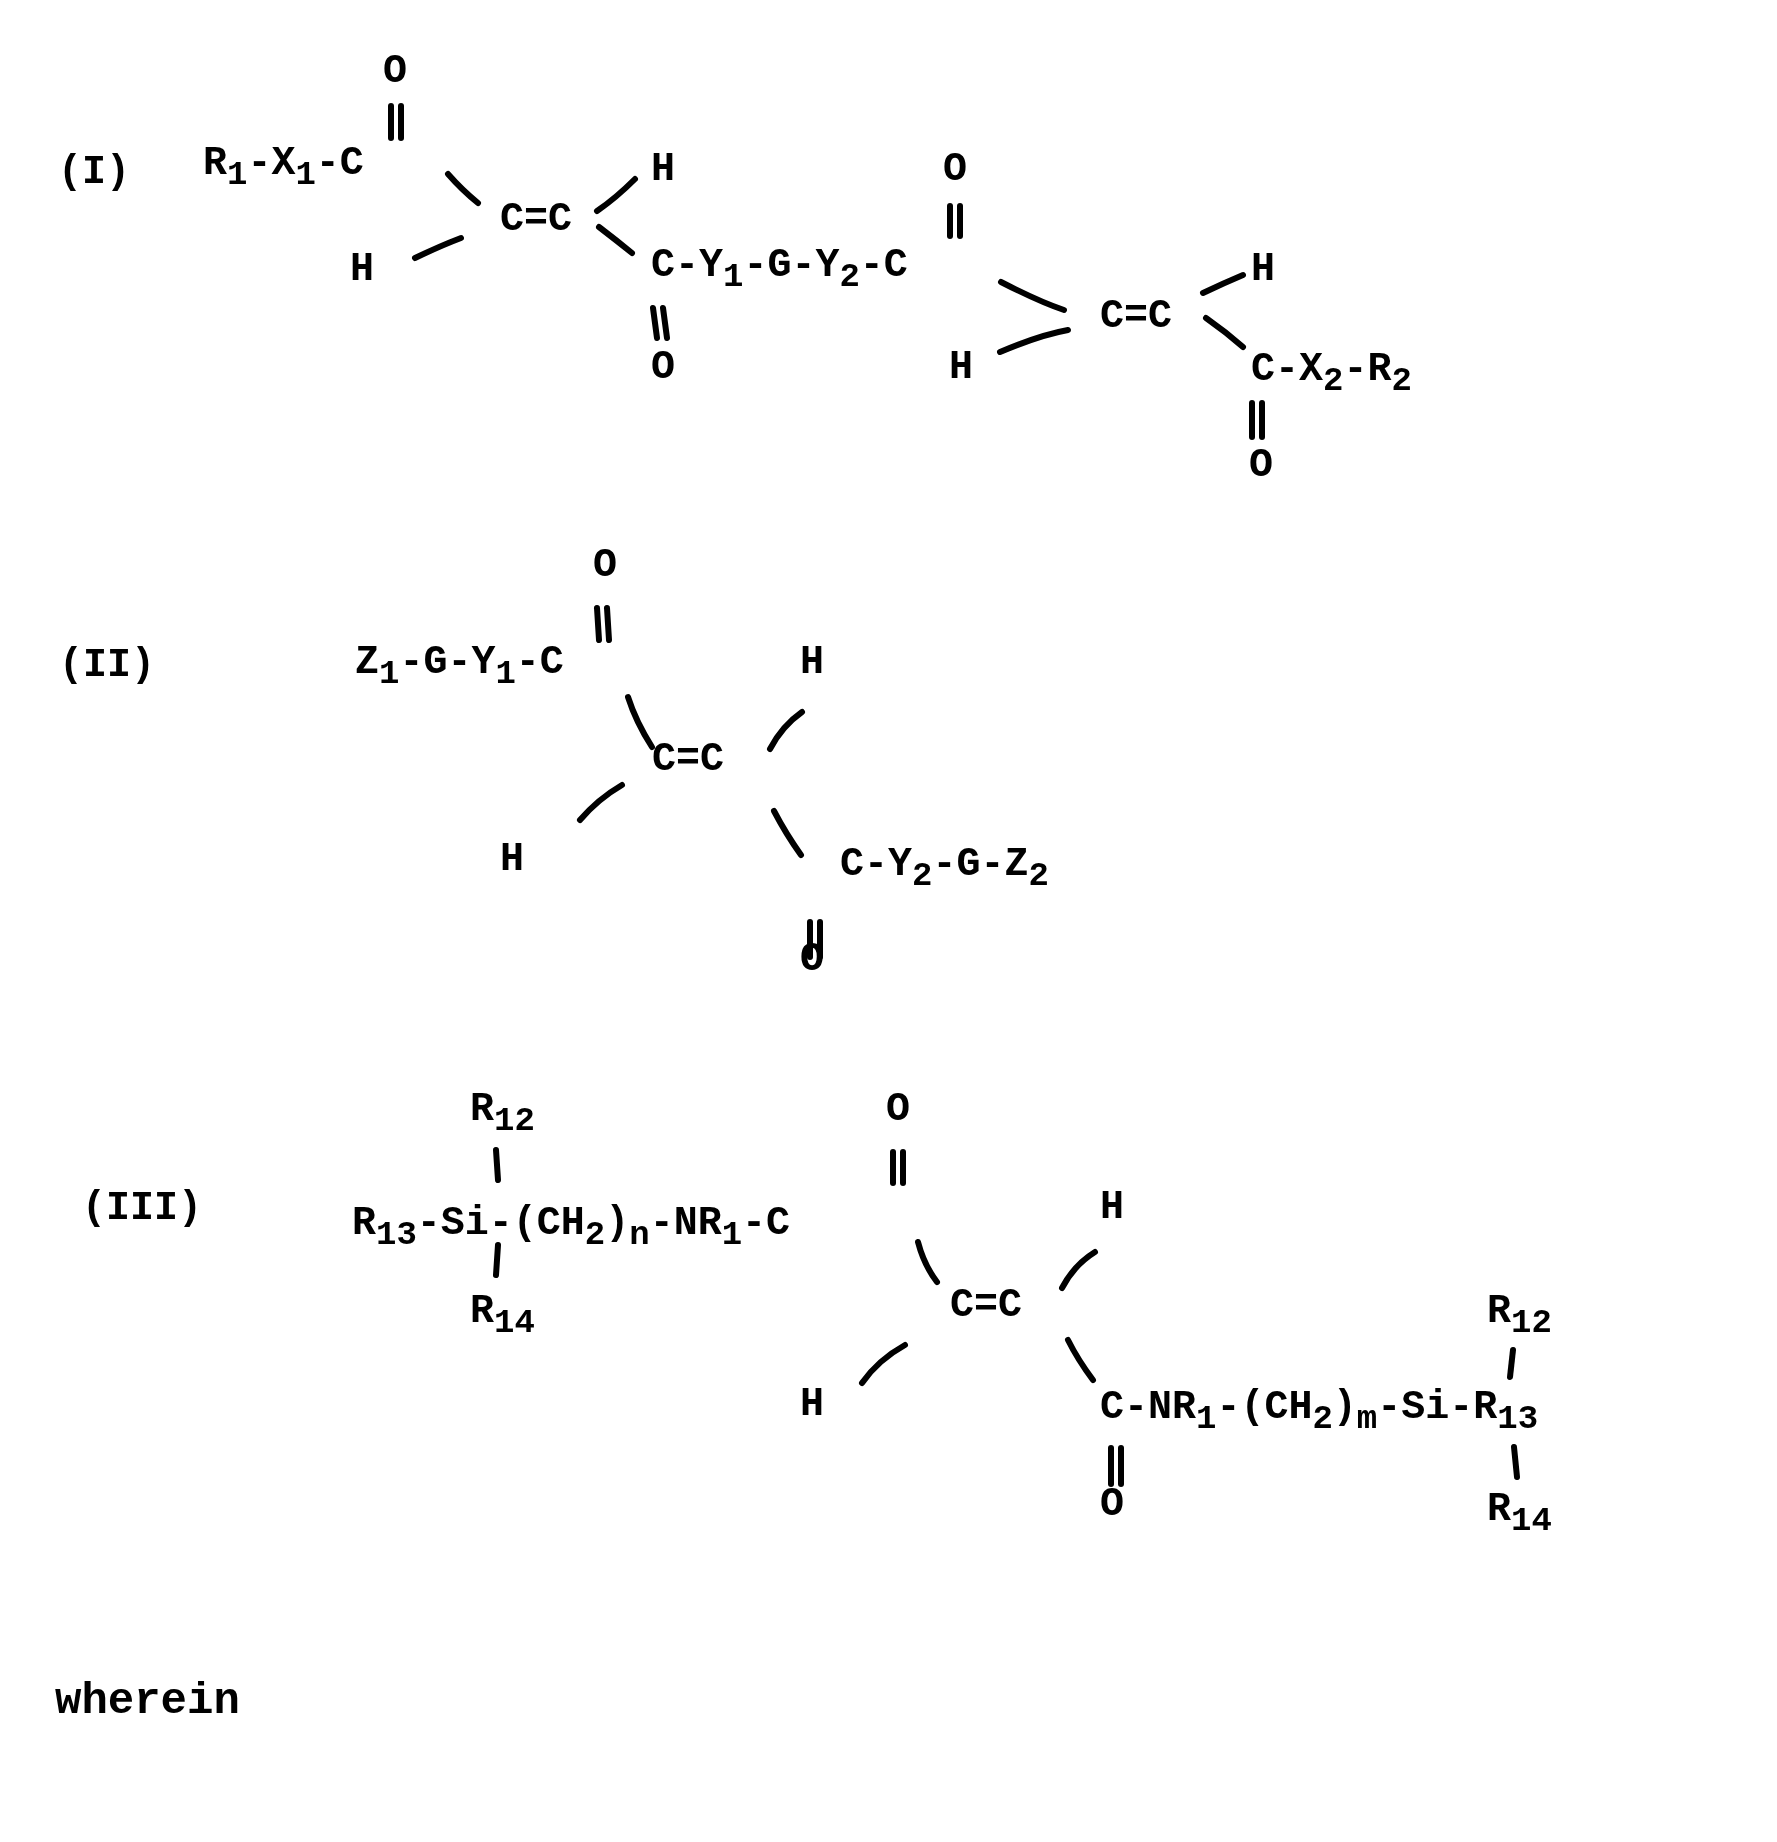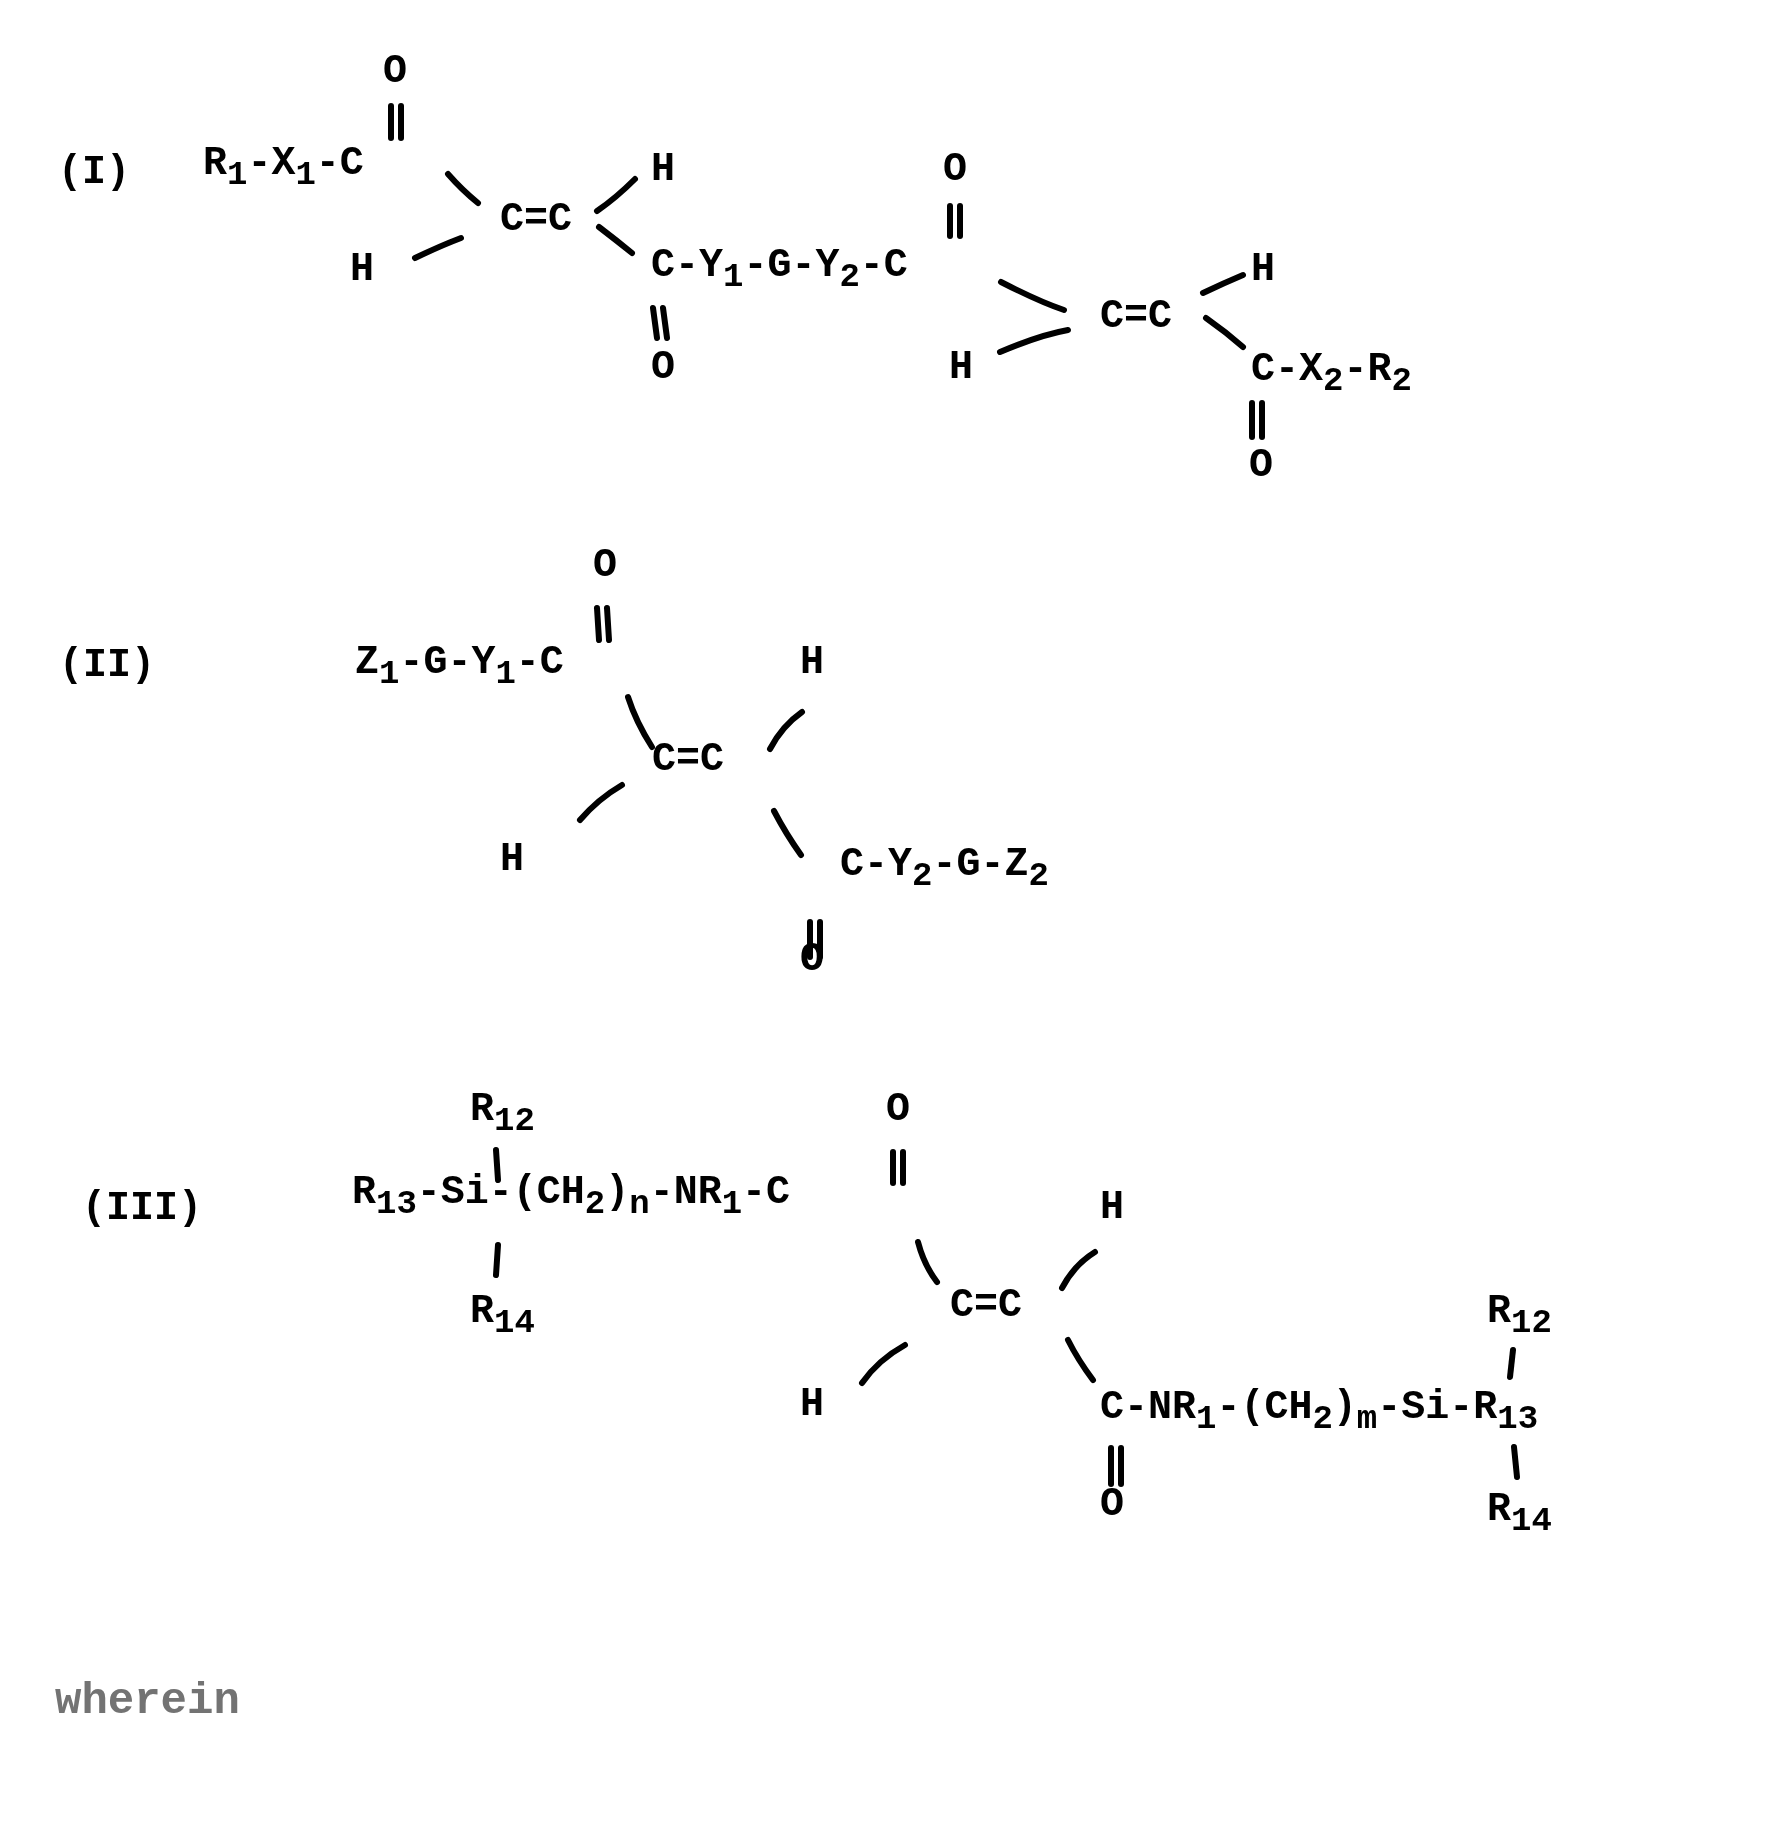--- a/index.html
+++ b/index.html
@@ -11,21 +11,21 @@
     font-weight: bold;
     font-size: 40px;
     line-height: 1;
     color: #000;
     white-space: nowrap;
   }
   .lbl sub { font-size: 34px; vertical-align: -10px; line-height: 0; }
   .num { position: absolute; font-family: "Liberation Mono", "DejaVu Sans Mono", monospace; font-weight: bold; font-size: 40px; color: #000; }
   svg.bonds { position: absolute; left: 0; top: 0; width: 1777px; height: 1842px; pointer-events: none; }
   svg.bonds line, svg.bonds path { stroke: #000; stroke-width: 6; stroke-linecap: round; fill: none; }
-  .word { position: absolute; font-family: "Liberation Mono", "DejaVu Sans Mono", monospace; font-weight: bold; font-size: 44px; color: #737373; }
+  .word { position: absolute; font-family: "Liberation Mono", "DejaVu Sans Mono", monospace; font-weight: bold; font-size: 44px; color: #000000; }
 </style>
 </head>
 <body>
 
 <div class="page">
 
   <svg class="bonds" viewBox="0 0 1777 1842">
 
     <g>
       <line x1="391" y1="106" x2="391" y2="138"></line>
@@ -104,21 +104,21 @@
     <span class="lbl" style="left:500px;top:840px;">H</span>
     <span class="lbl" style="left:840px;top:845px;"><span>C-Y</span><sub>2</sub><span>-G-Z</span><sub>2</sub></span>
     <span class="lbl" style="left:800px;top:940px;">O</span>
   </div>
 
   <div>
     <span class="num" style="left:58px;top:1186px;margin-left:24px;">(III)</span>
 
     <span class="lbl" style="left:470px;top:1090px;"><span>R</span><sub>12</sub></span>
     <span class="lbl" style="left:886px;top:1090px;">O</span>
-    <span class="lbl" style="left:352px;top:1173px;"><span>R</span><sub>13</sub><span>-Si-(CH</span><sub>2</sub><span>)</span><sub>n</sub><span>-NR</span><sub>1</sub><span>-C</span></span>
+    <span class="lbl" style="left:352px;top:1204px;"><span>R</span><sub>13</sub><span>-Si-(CH</span><sub>2</sub><span>)</span><sub>n</sub><span>-NR</span><sub>1</sub><span>-C</span></span>
     <span class="lbl" style="left:1100px;top:1188px;">H</span>
     <span class="lbl" style="left:470px;top:1292px;"><span>R</span><sub>14</sub></span>
 
     <span class="lbl" style="left:950px;top:1286px;">C=C</span>
     <span class="lbl" style="left:1487px;top:1292px;"><span>R</span><sub>12</sub></span>
     <span class="lbl" style="left:800px;top:1385px;">H</span>
     <span class="lbl" style="left:1100px;top:1388px;"><span>C-NR</span><sub>1</sub><span>-(CH</span><sub>2</sub><span>)</span><sub>m</sub><span>-Si-R</span><sub>13</sub></span>
     <span class="lbl" style="left:1100px;top:1485px;">O</span>
     <span class="lbl" style="left:1487px;top:1490px;"><span>R</span><sub>14</sub></span>
   </div>

